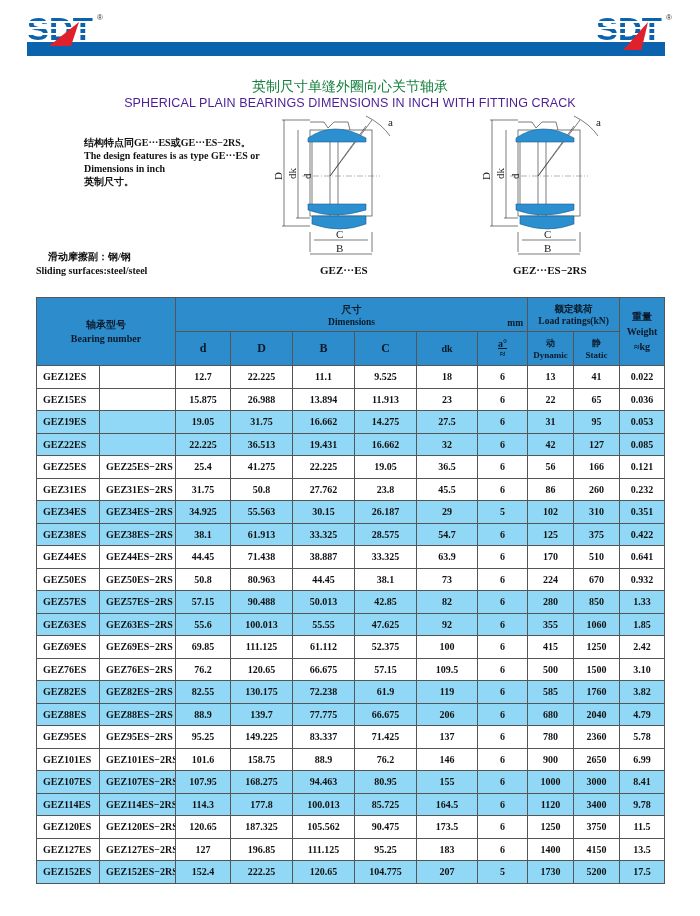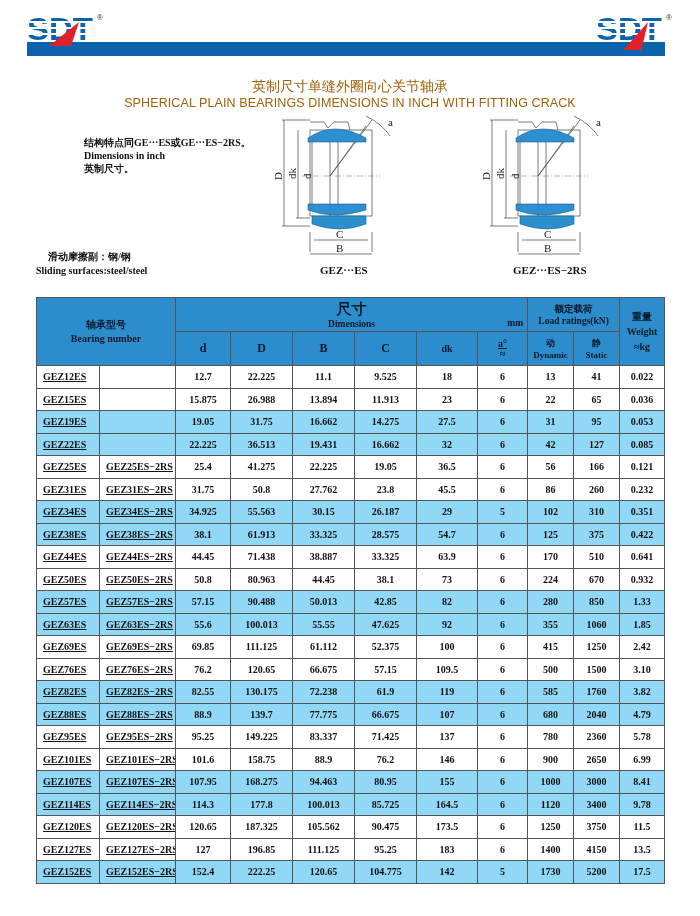--- a/index.html
+++ b/index.html
@@ -7,23 +7,23 @@
          font-family:"Liberation Serif", "DejaVu Serif", serif; color:#111; }
 
   
   .hdr-bar { position:absolute; left:27px; top:42px; width:638px; height:14px; background:#0b63ad; }
   .logo { position:absolute; top:10px; width:80px; height:48px; }
   .logo-left { left:27px; }
   .logo-right { left:596px; }
   .logo svg { display:block; }
 
   .title-cn { position:absolute; top:78px; left:0; width:700px; text-align:center;
-              font-family:Liberation Serif, serif; font-size:14px; color:#a16207; }
+              font-family:Liberation Serif, serif; font-size:14px; color:#15803d; }
   .title-en { position:absolute; top:96px; left:0; width:700px; text-align:center;
-              font-family:"Liberation Sans", sans-serif; font-size:12.5px; color:#a16207; letter-spacing:0.1px; }
+              font-family:"Liberation Sans", sans-serif; font-size:12.5px; color:#4c1d95; letter-spacing:0.1px; }
 
   .notes { position:absolute; left:36px; top:136px; width:200px; font-size:10px; font-weight:bold; line-height:13px;margin-left:48px; }
   .notes div { white-space:nowrap; }
   .sliding { position:absolute; left:36px; top:250px; font-size:10px; font-weight:bold; line-height:14px; }
   .sliding .cn { padding-left:12px; }
 
   .diagram { position:absolute; top:112px; }
   .diagram-left { left:262px; }
   .diagram-right { left:470px; }
   .diag-caption { position:absolute; top:264px; font-weight:bold; font-size:11px; }
@@ -34,28 +34,28 @@
   table.spec { position:absolute; left:36px; top:297px; border-collapse:collapse; table-layout:fixed; width:618px; }
   table.spec td, table.spec th { border:1px solid #555; text-align:center; font-weight:bold; font-size:10px; padding:0; overflow:hidden; white-space:nowrap; }
   table.spec thead th { background:#2d8ccc; color:#0a1a2a; }
   table.spec tbody tr { height:22.5px; }
   table.spec tbody tr.w td { background:#ffffff; }
   table.spec tbody tr.b td { background:#90d8f5; }
   .h-top { height:34px; }
   .h-bot { height:34px; }
   .bn { font-size:10.5px; line-height:14px; }
   .dimhdr { position:relative; }
-  .dimhdr .cn { display:block; font-size:15px; }
+  .dimhdr .cn { display:block; font-size:10px; }
   .dimhdr .en { display:block; font-size:9.5px; }
   .dimhdr .mm { position:absolute; right:4px; bottom:3px; font-size:9.5px; }
   .colh { font-size:12px !important; }
   .loadh .cn, .loadh .en { display:block; font-size:9.5px; }
   .subh { font-size:9px !important; line-height:12px; }
   .wh { font-size:10px; line-height:15px; }
-  td.l { text-align:left !important; padding-left:6px !important;text-decoration:underline; }
+  td.l { text-align:left !important; padding-left:6px !important; }
 </style>
 </head>
 <body>
 
 <div class="hdr-bar"></div>
 
 <div class="logo logo-left">
   <svg width="80" height="40" viewBox="0 0 80 40">
     <g fill="#0b63ad">
       <text x="0" y="30" font-family="Liberation Sans, sans-serif" font-weight="bold" font-size="32" textLength="66" lengthAdjust="spacingAndGlyphs">SDT</text>
@@ -82,20 +82,21 @@
     <polygon points="52,12 44,46 22,46" fill="#e0202a"></polygon>
     <text x="70" y="10" font-family="Liberation Sans, sans-serif" font-size="8" fill="#333">®</text>
   </svg>
 </div>
 
 <div class="title-cn">英制尺寸单缝外圈向心关节轴承</div>
 <div class="title-en">SPHERICAL PLAIN BEARINGS DIMENSIONS IN INCH WITH FITTING CRACK</div>
 
 <div class="notes">
   <div>结构特点同GE···ES或GE···ES−2RS。</div>
+  <div>The design features is as type GE···ES or</div>
   <div>Dimensions in inch</div>
   <div>英制尺寸。</div>
 </div>
 <div class="sliding">
   <div class="cn">滑动摩擦副：钢/钢</div>
   <div>Sliding surfaces:steel/steel</div>
 </div>
 
 <div class="diagram diagram-left">
   <svg width="150" height="150" viewBox="0 0 150 150">
@@ -428,21 +429,21 @@
         <td>1760</td>
         <td>3.82</td>
       </tr>
       <tr class="b">
         <td class="l">GEZ88ES</td>
         <td class="l">GEZ88ES−2RS</td>
         <td>88.9</td>
         <td>139.7</td>
         <td>77.775</td>
         <td>66.675</td>
-        <td>107</td>
+        <td>206</td>
         <td>6</td>
         <td>680</td>
         <td>2040</td>
         <td>4.79</td>
       </tr>
       <tr class="w">
         <td class="l">GEZ95ES</td>
         <td class="l">GEZ95ES−2RS</td>
         <td>95.25</td>
         <td>149.225</td>
@@ -519,20 +520,20 @@
         <td>4150</td>
         <td>13.5</td>
       </tr>
       <tr class="b">
         <td class="l">GEZ152ES</td>
         <td class="l">GEZ152ES−2RS</td>
         <td>152.4</td>
         <td>222.25</td>
         <td>120.65</td>
         <td>104.775</td>
-        <td>142</td>
+        <td>207</td>
         <td>5</td>
         <td>1730</td>
         <td>5200</td>
         <td>17.5</td>
       </tr>
     </tbody>
 </table>
 
 </body></html>

